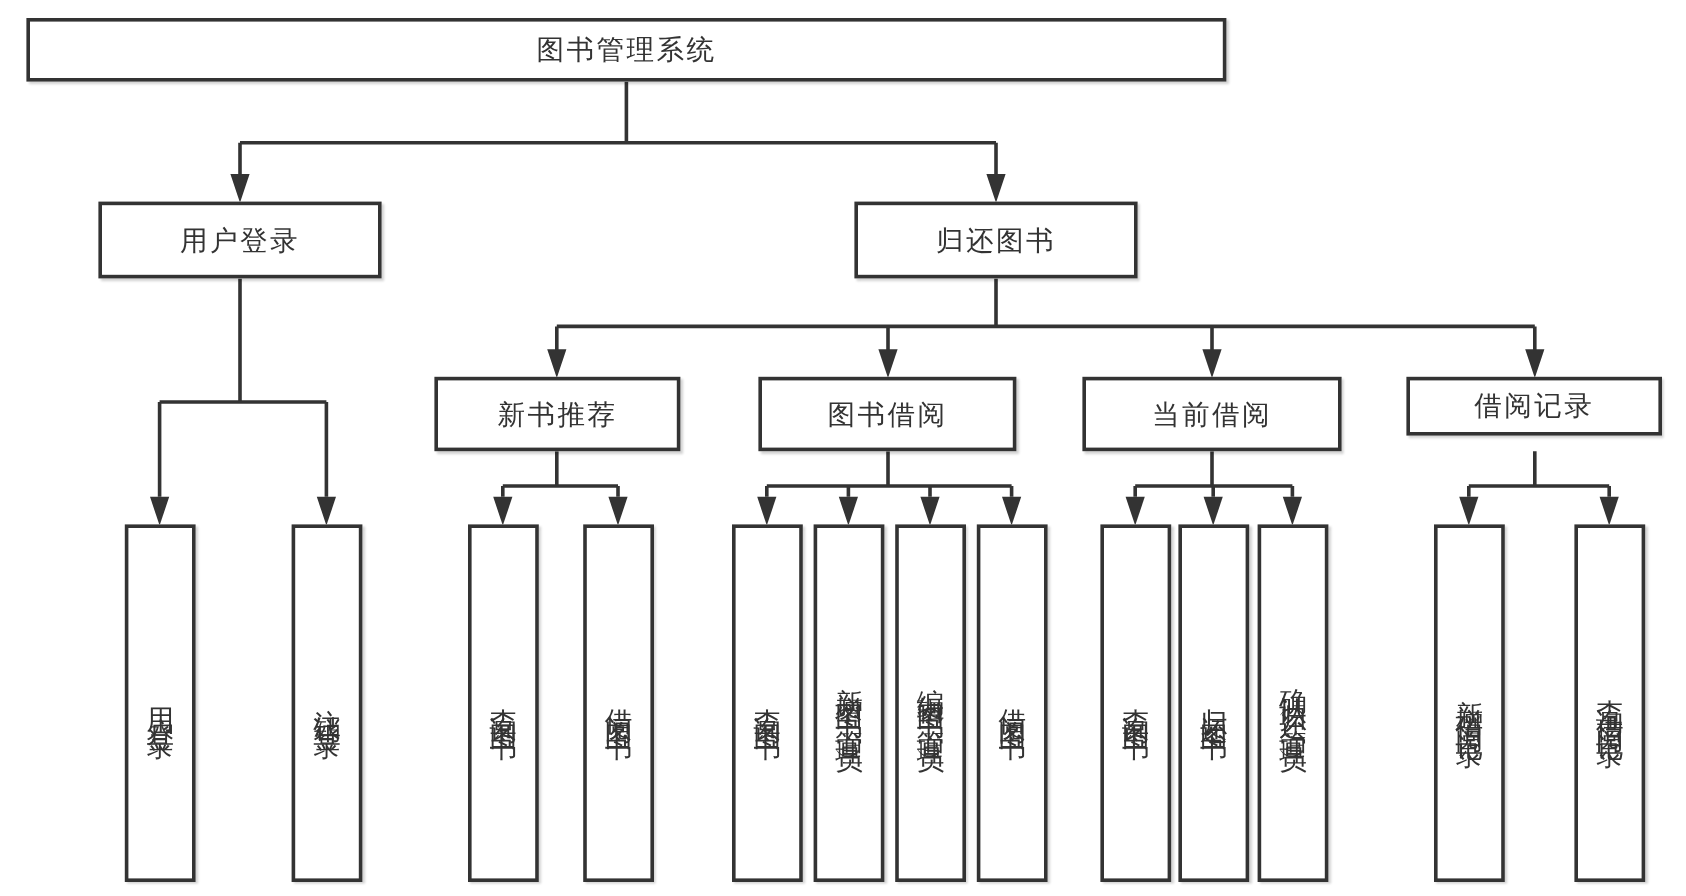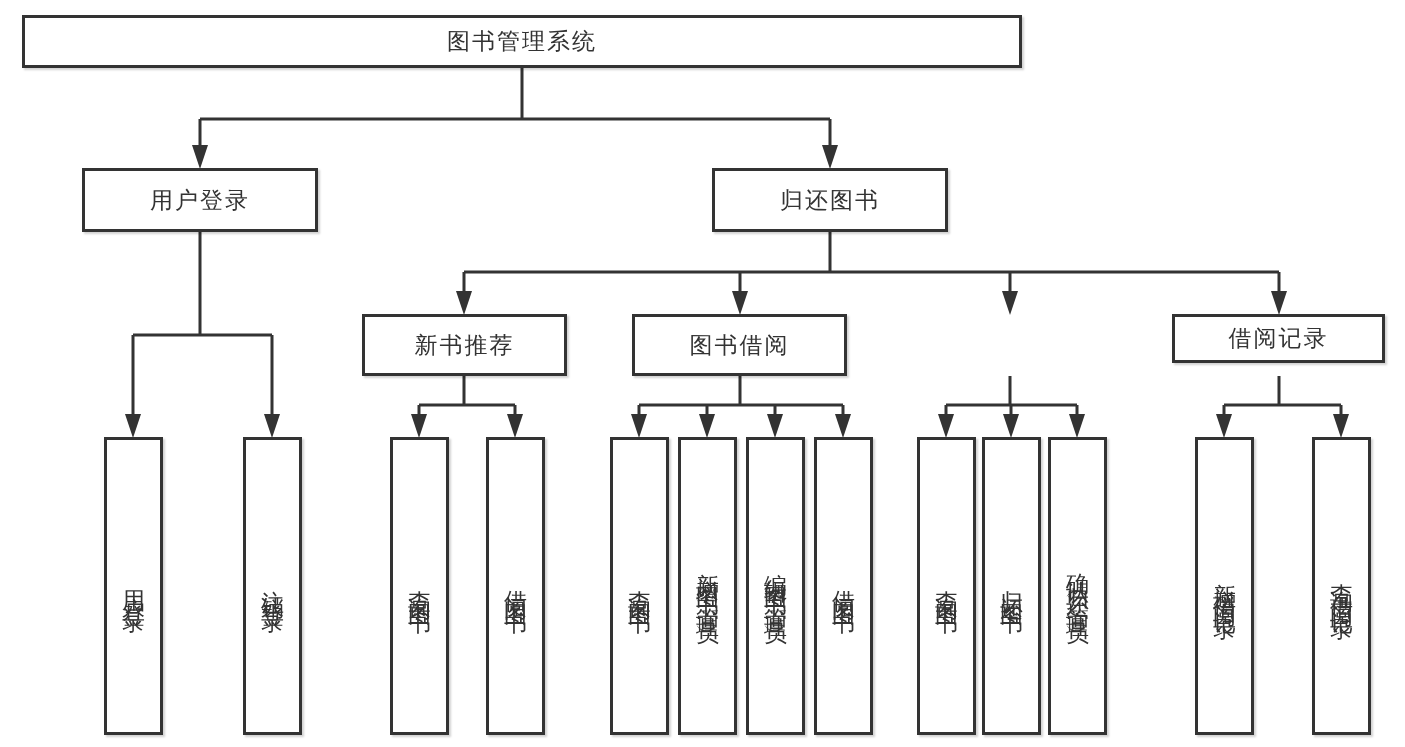--- a/index.html
+++ b/index.html
@@ -82,20 +82,21 @@
     </g>
   </svg>
 
   <div class="node h" style="left:22px;top:15px;width:1000px;height:53px">图书管理系统</div>
 
   <div class="node h" style="left:82px;top:168px;width:236px;height:64px">用户登录</div>
   <div class="node h" style="left:712px;top:168px;width:236px;height:64px">归还图书</div>
 
   <div class="node h" style="left:632px;top:314px;width:215px;height:62px">图书借阅</div>
   <div class="node h" style="left:362px;top:314px;width:205px;height:62px">新书推荐</div>
+  <div class="node h" style="left:902px;top:314px;width:216px;height:62px">当前借阅</div>
   <div class="node h" style="left:1172px;top:314px;width:213px;height:49px">借阅记录</div>
 
   <div class="node v" style="left:104px;top:437px;width:59px;height:298px">用户登录</div>
   <div class="node v" style="left:243px;top:437px;width:59px;height:298px">注销登录</div>
 
   <div class="node v" style="left:390px;top:437px;width:59px;height:298px">查询图书</div>
   <div class="node v" style="left:486px;top:437px;width:59px;height:298px">借阅图书</div>
 
   <div class="node v" style="left:610px;top:437px;width:59px;height:298px">查询图书</div>
   <div class="node v" style="left:678px;top:437px;width:59px;height:298px">新增图书（管理员）</div>

